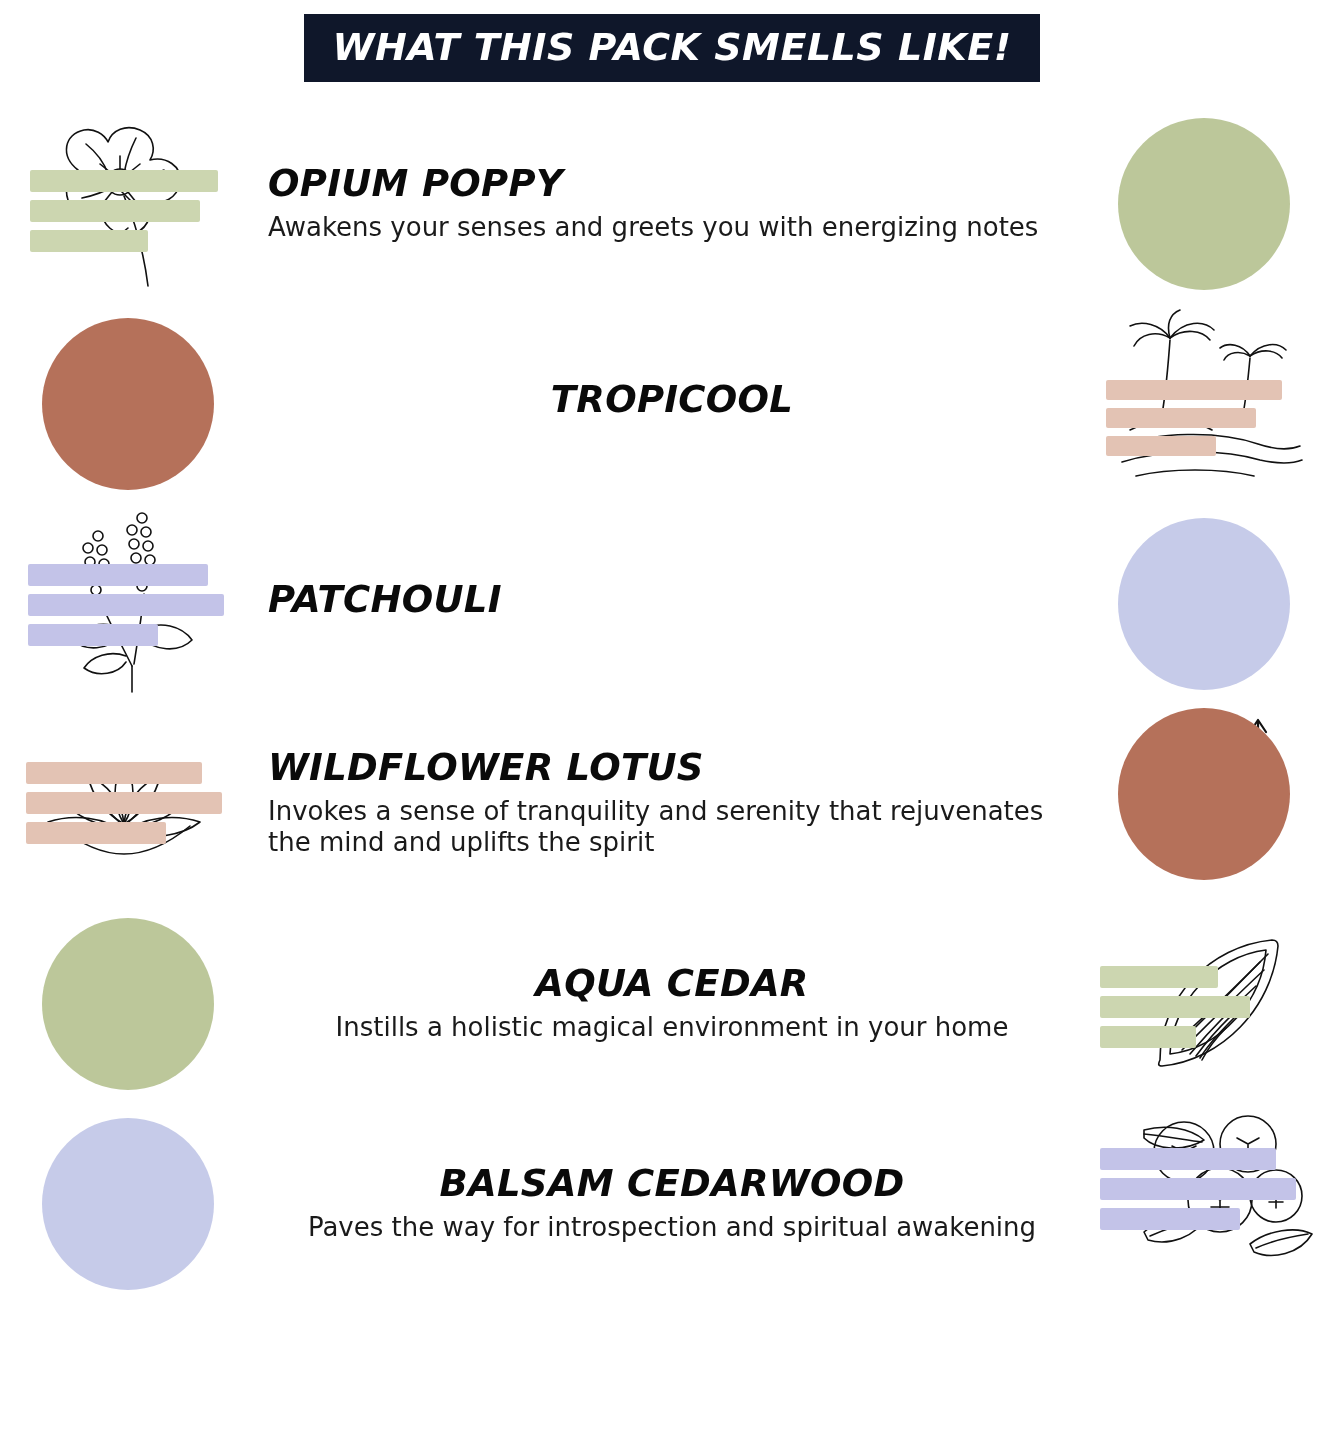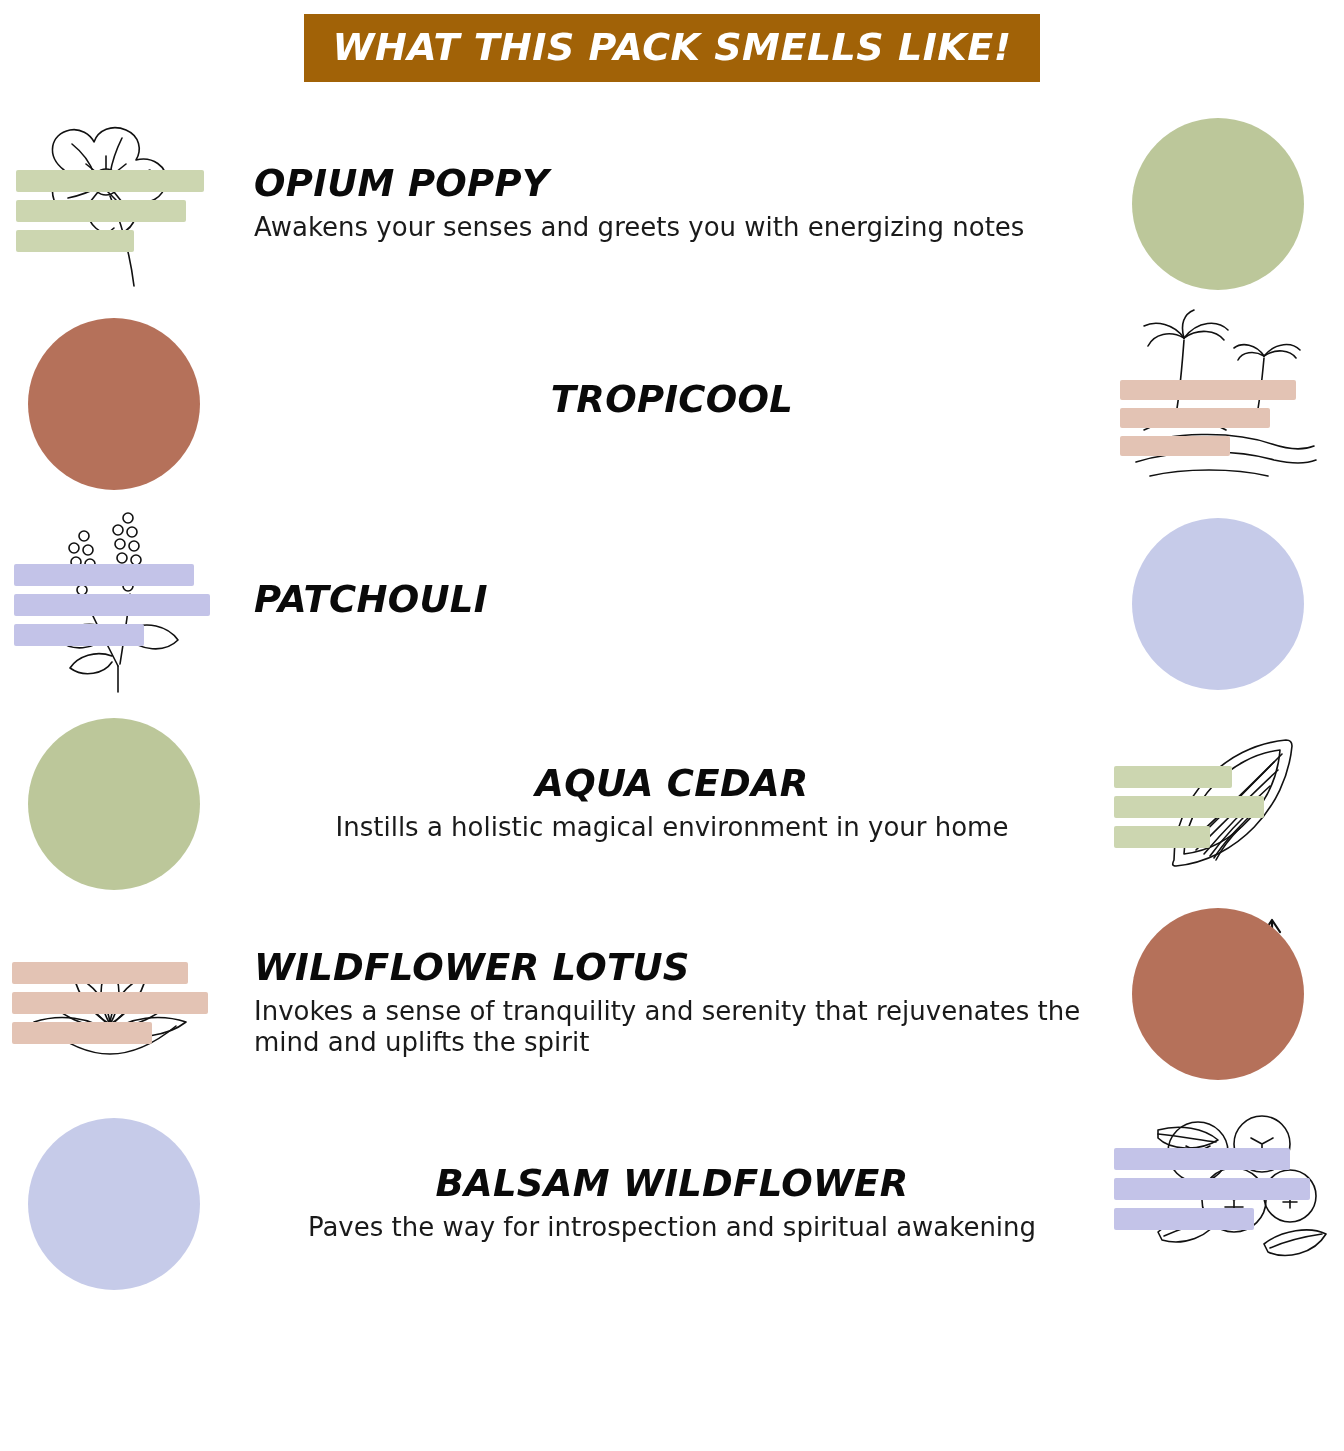--- a/index.html
+++ b/index.html
@@ -16,41 +16,41 @@
     position: relative;
   }
 
   
   .header-wrap {
     display: flex;
     justify-content: center;
     padding-top: 14px;
   }
   .header-banner {
-    background: #a16207;
+    background: #0f172a;
     color: #ffffff;
     font-family: "DejaVu Sans", sans-serif;
     font-weight: bold;
     font-style: italic;
     font-size: 38px;
     letter-spacing: 0.5px;
     padding: 14px 28px 16px 28px;
     line-height: 1;
     white-space: nowrap;
   }
 
   
   .rows {
     margin-top: 22px;
   }
   .row {
     display: flex;
     align-items: center;
     height: 200px;
-    padding: 0 10px;
+    padding: 0 24px;
     box-sizing: border-box;
   }
   .art {
     width: 220px;
     height: 200px;
     flex: 0 0 220px;
     position: relative;
   }
   .art-right { order: 3; }
   .text {
@@ -277,61 +277,20 @@
           <path d="M99 100 C108 104 118 110 126 118" class="ln-thin"></path>
           <ellipse cx="136" cy="116" rx="12" ry="8" class="ln-thin"></ellipse>
         </g>
       </svg>
     </div>
   </div>
 
   <div class="row">
 
     <div class="art">
-      <div class="circle" style="left:18px; top:14px; width:172px; height:172px; background:#bcc79a;"></div>
-      <svg width="220" height="200" viewBox="0 0 220 200">
-        <g class="ln">
-          <path d="M60 150 L60 110 C60 76 86 50 118 50 C146 50 162 70 162 92 C162 112 150 124 136 126 L136 150"></path>
-          <path d="M72 114 L60 114"></path>
-          <circle cx="76" cy="94" r="3.5" class="fill-dark"></circle>
-          <path d="M68 108 L78 108"></path>
-          <path d="M124 84 C112 74 96 80 94 94 C92 110 108 120 122 114 C138 107 138 86 124 78 C108 69 88 82 88 100 C88 118 104 130 122 126" class="ln-thin"></path>
-          <path d="M100 150 L136 150 L136 124 Z" class="fill-dark"></path>
-        </g>
-      </svg>
-    </div>
-
-    <div class="text right-align">
-      <p class="title">AQUA CEDAR</p>
-      <p class="desc">Instills a holistic magical environment in your home</p>
-    </div>
-
-    <div class="art art-right">
-      <div class="swatch" style="left:0px; top:62px; width:118px; height:22px; background:#ccd6b0;"></div>
-      <div class="swatch" style="left:0px; top:92px; width:150px; height:22px; background:#ccd6b0;"></div>
-      <div class="swatch" style="left:0px; top:122px; width:96px; height:22px; background:#ccd6b0;"></div>
-      <svg width="220" height="200" viewBox="0 0 220 200">
-        <g class="ln-thin">
-          <path d="M60 156 C60 94 110 42 172 36 C176 36 178 38 178 42 C172 104 122 156 62 162 C58 162 58 160 60 156 Z"></path>
-          <path d="M70 150 C72 98 116 52 166 46 C162 98 120 144 70 150 Z"></path>
-          <path d="M168 50 C140 78 110 110 76 142"></path>
-          <path d="M164 66 C138 90 112 116 82 146"></path>
-          <path d="M156 82 C134 102 112 124 90 150"></path>
-          <path d="M148 96 C130 112 112 130 96 152"></path>
-          <path d="M138 110 C124 124 110 138 100 154"></path>
-          <path d="M126 124 C116 134 108 144 102 156"></path>
-          <path d="M160 58 C134 84 106 112 78 136"></path>
-        </g>
-      </svg>
-    </div>
-  </div>
-
-  <div class="row">
-
-    <div class="art">
       <div class="swatch" style="left:2px; top:58px; width:176px; height:22px; background:#e3c3b4;"></div>
       <div class="swatch" style="left:2px; top:88px; width:196px; height:22px; background:#e3c3b4;"></div>
       <div class="swatch" style="left:2px; top:118px; width:140px; height:22px; background:#e3c3b4;"></div>
       <svg width="220" height="200" viewBox="0 0 220 200">
         <g class="ln-thin">
           <path d="M100 60 C88 78 88 100 100 120 C112 100 112 78 100 60 Z"></path>
           <path d="M100 120 C82 110 68 92 64 72 C84 80 98 98 100 120 Z"></path>
           <path d="M100 120 C118 110 132 92 136 72 C116 80 102 98 100 120 Z"></path>
           <path d="M100 124 C76 124 50 112 36 94 C60 92 86 104 100 124 Z"></path>
           <path d="M100 124 C124 124 150 112 164 94 C140 92 114 104 100 124 Z"></path>
@@ -367,36 +326,77 @@
           <path d="M158 146 L158 18"></path>
           <path d="M150 28 L158 16 L166 28"></path>
         </g>
       </svg>
     </div>
   </div>
 
   <div class="row">
 
     <div class="art">
+      <div class="circle" style="left:18px; top:14px; width:172px; height:172px; background:#bcc79a;"></div>
+      <svg width="220" height="200" viewBox="0 0 220 200">
+        <g class="ln">
+          <path d="M60 150 L60 110 C60 76 86 50 118 50 C146 50 162 70 162 92 C162 112 150 124 136 126 L136 150"></path>
+          <path d="M72 114 L60 114"></path>
+          <circle cx="76" cy="94" r="3.5" class="fill-dark"></circle>
+          <path d="M68 108 L78 108"></path>
+          <path d="M124 84 C112 74 96 80 94 94 C92 110 108 120 122 114 C138 107 138 86 124 78 C108 69 88 82 88 100 C88 118 104 130 122 126" class="ln-thin"></path>
+          <path d="M100 150 L136 150 L136 124 Z" class="fill-dark"></path>
+        </g>
+      </svg>
+    </div>
+
+    <div class="text right-align">
+      <p class="title">AQUA CEDAR</p>
+      <p class="desc">Instills a holistic magical environment in your home</p>
+    </div>
+
+    <div class="art art-right">
+      <div class="swatch" style="left:0px; top:62px; width:118px; height:22px; background:#ccd6b0;"></div>
+      <div class="swatch" style="left:0px; top:92px; width:150px; height:22px; background:#ccd6b0;"></div>
+      <div class="swatch" style="left:0px; top:122px; width:96px; height:22px; background:#ccd6b0;"></div>
+      <svg width="220" height="200" viewBox="0 0 220 200">
+        <g class="ln-thin">
+          <path d="M60 156 C60 94 110 42 172 36 C176 36 178 38 178 42 C172 104 122 156 62 162 C58 162 58 160 60 156 Z"></path>
+          <path d="M70 150 C72 98 116 52 166 46 C162 98 120 144 70 150 Z"></path>
+          <path d="M168 50 C140 78 110 110 76 142"></path>
+          <path d="M164 66 C138 90 112 116 82 146"></path>
+          <path d="M156 82 C134 102 112 124 90 150"></path>
+          <path d="M148 96 C130 112 112 130 96 152"></path>
+          <path d="M138 110 C124 124 110 138 100 154"></path>
+          <path d="M126 124 C116 134 108 144 102 156"></path>
+          <path d="M160 58 C134 84 106 112 78 136"></path>
+        </g>
+      </svg>
+    </div>
+  </div>
+
+  <div class="row">
+
+    <div class="art">
       <div class="circle" style="left:18px; top:14px; width:172px; height:172px; background:#c6cbe9;"></div>
       <svg width="220" height="200" viewBox="0 0 220 200">
         <g class="ln">
           <circle cx="104" cy="52" r="15"></circle>
           <path d="M104 70 C86 72 76 88 74 106 C72 120 72 128 70 136"></path>
           <path d="M104 70 C122 72 132 88 134 106 C136 120 136 128 138 136"></path>
           <path d="M74 106 C62 112 52 124 48 138 C60 144 72 142 80 134"></path>
           <path d="M134 106 C146 112 156 124 160 138 C148 144 136 142 128 134"></path>
           <path d="M56 152 C70 140 88 134 104 134 C120 134 138 140 152 152"></path>
           <path d="M56 152 C72 162 88 164 104 164 C120 164 136 162 152 152"></path>
         </g>
       </svg>
     </div>
 
     <div class="text right-align">
-      <p class="title">BALSAM WILDFLOWER</p>
+      <p class="title">BALSAM CEDARWOOD</p>
       <p class="desc">Paves the way for introspection and spiritual awakening</p>
     </div>
 
     <div class="art art-right">
       <div class="swatch" style="left:0px; top:44px; width:176px; height:22px; background:#c3c3e8;"></div>
       <div class="swatch" style="left:0px; top:74px; width:196px; height:22px; background:#c3c3e8;"></div>
       <div class="swatch" style="left:0px; top:104px; width:140px; height:22px; background:#c3c3e8;"></div>
       <svg width="220" height="200" viewBox="0 0 220 200">
         <g class="ln-thin">
           <circle cx="84" cy="48" r="30"></circle>

